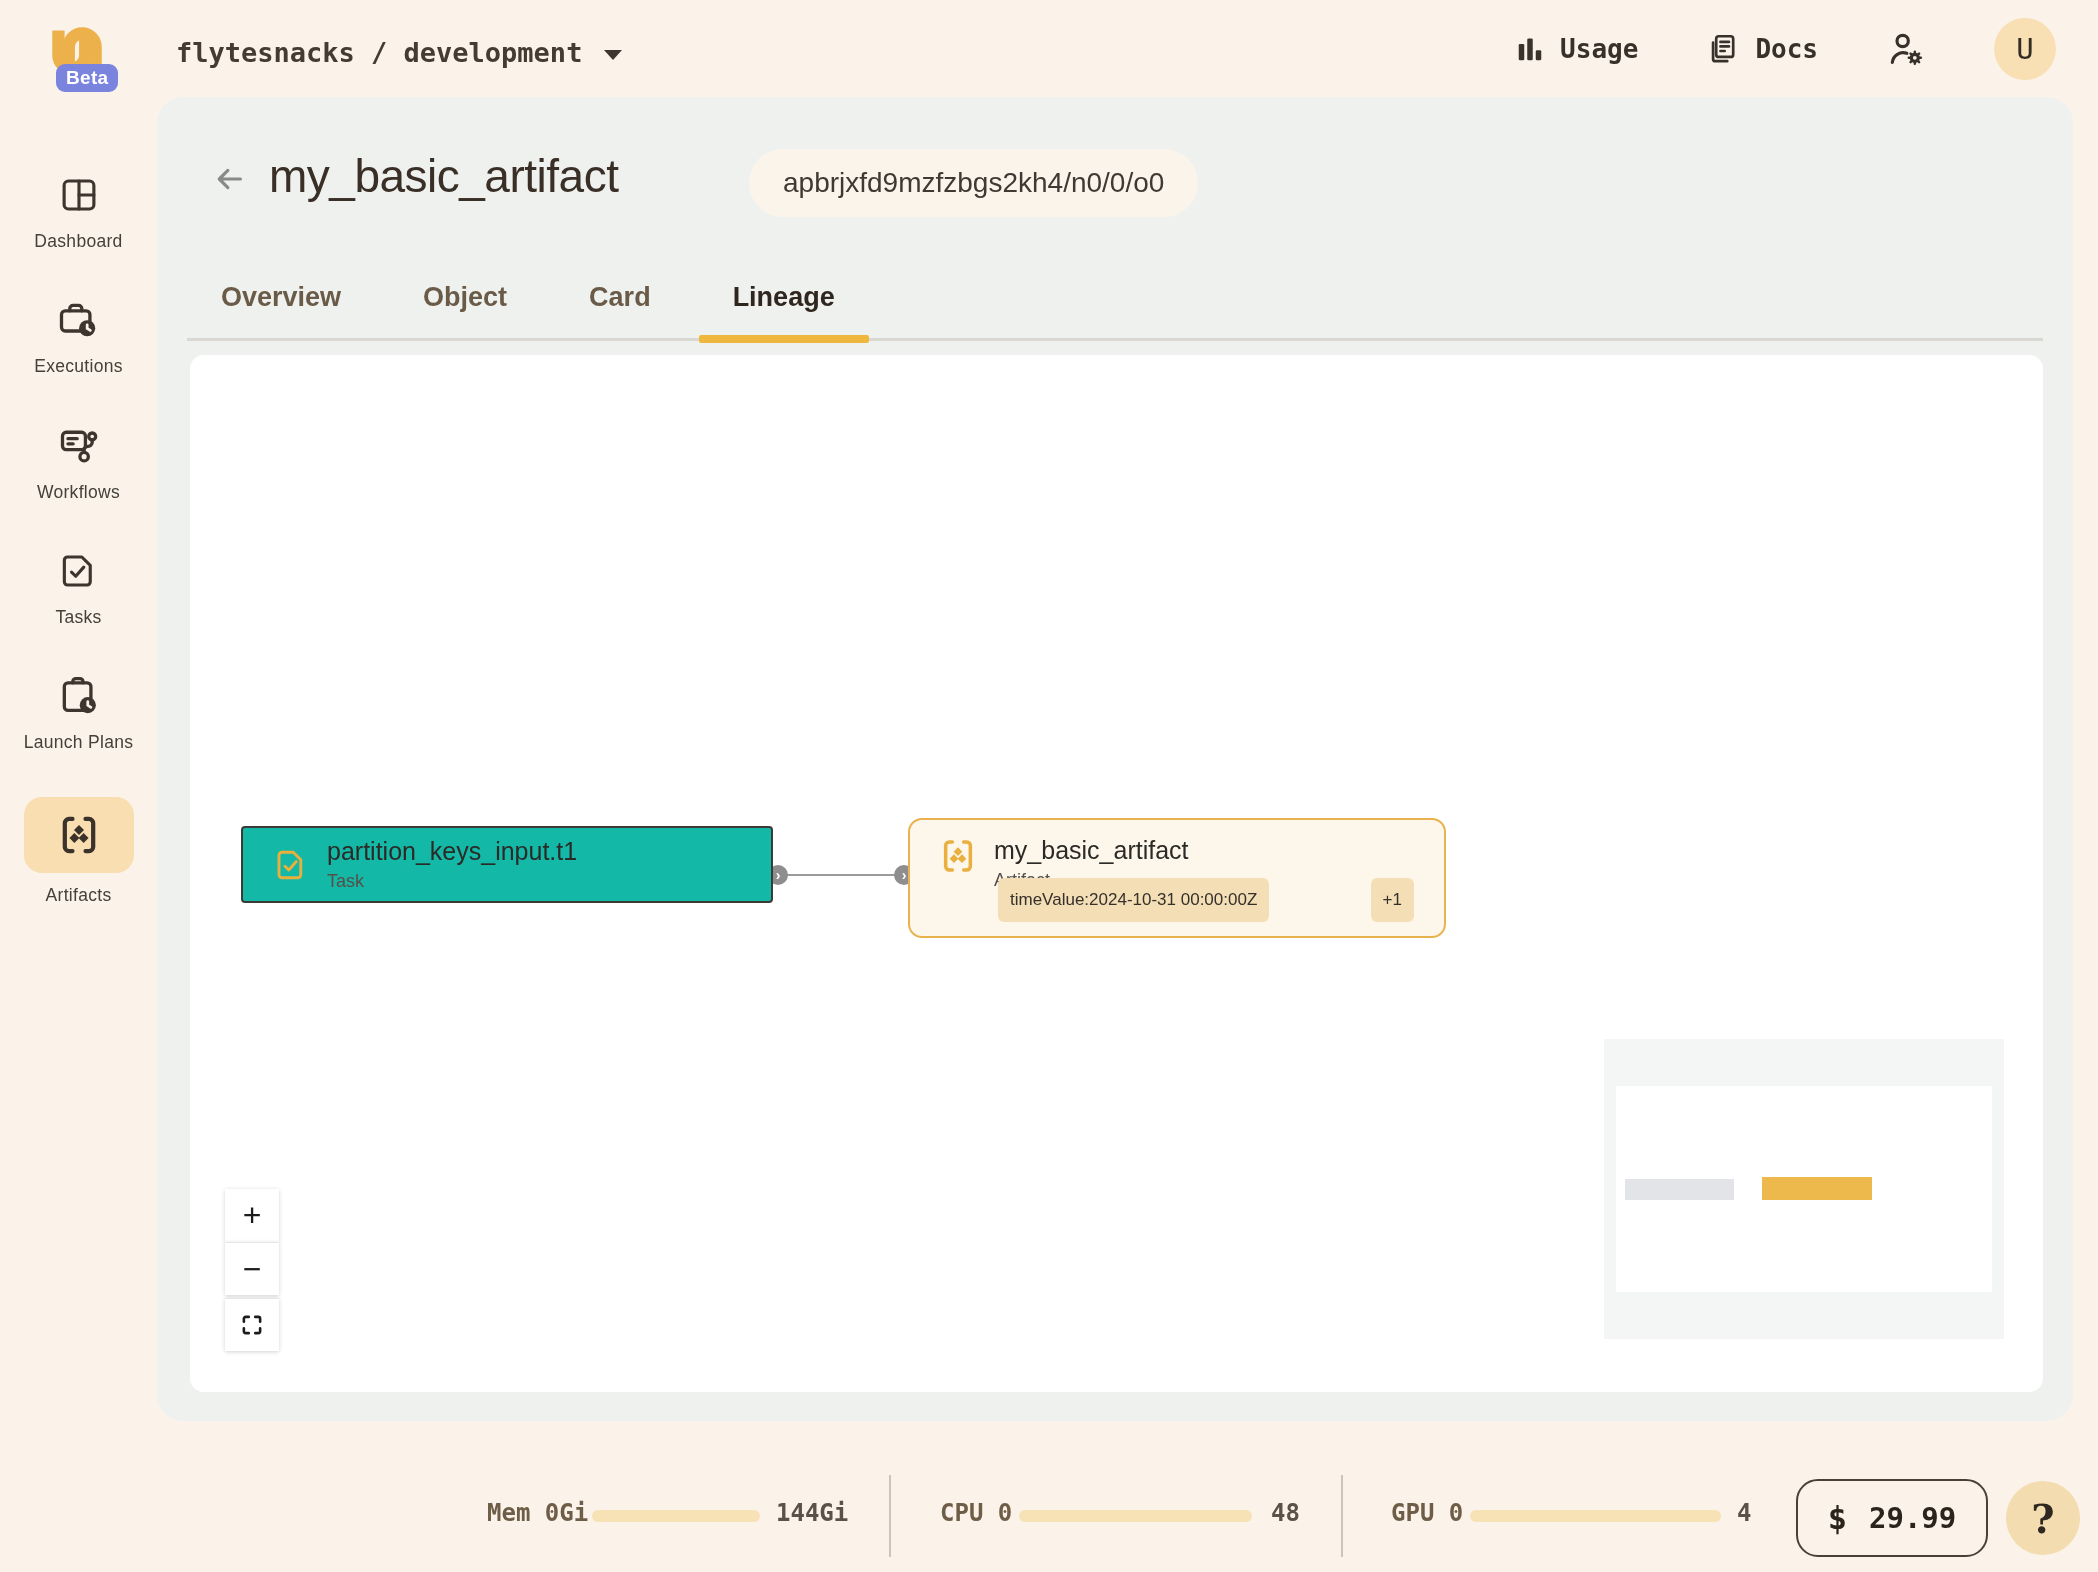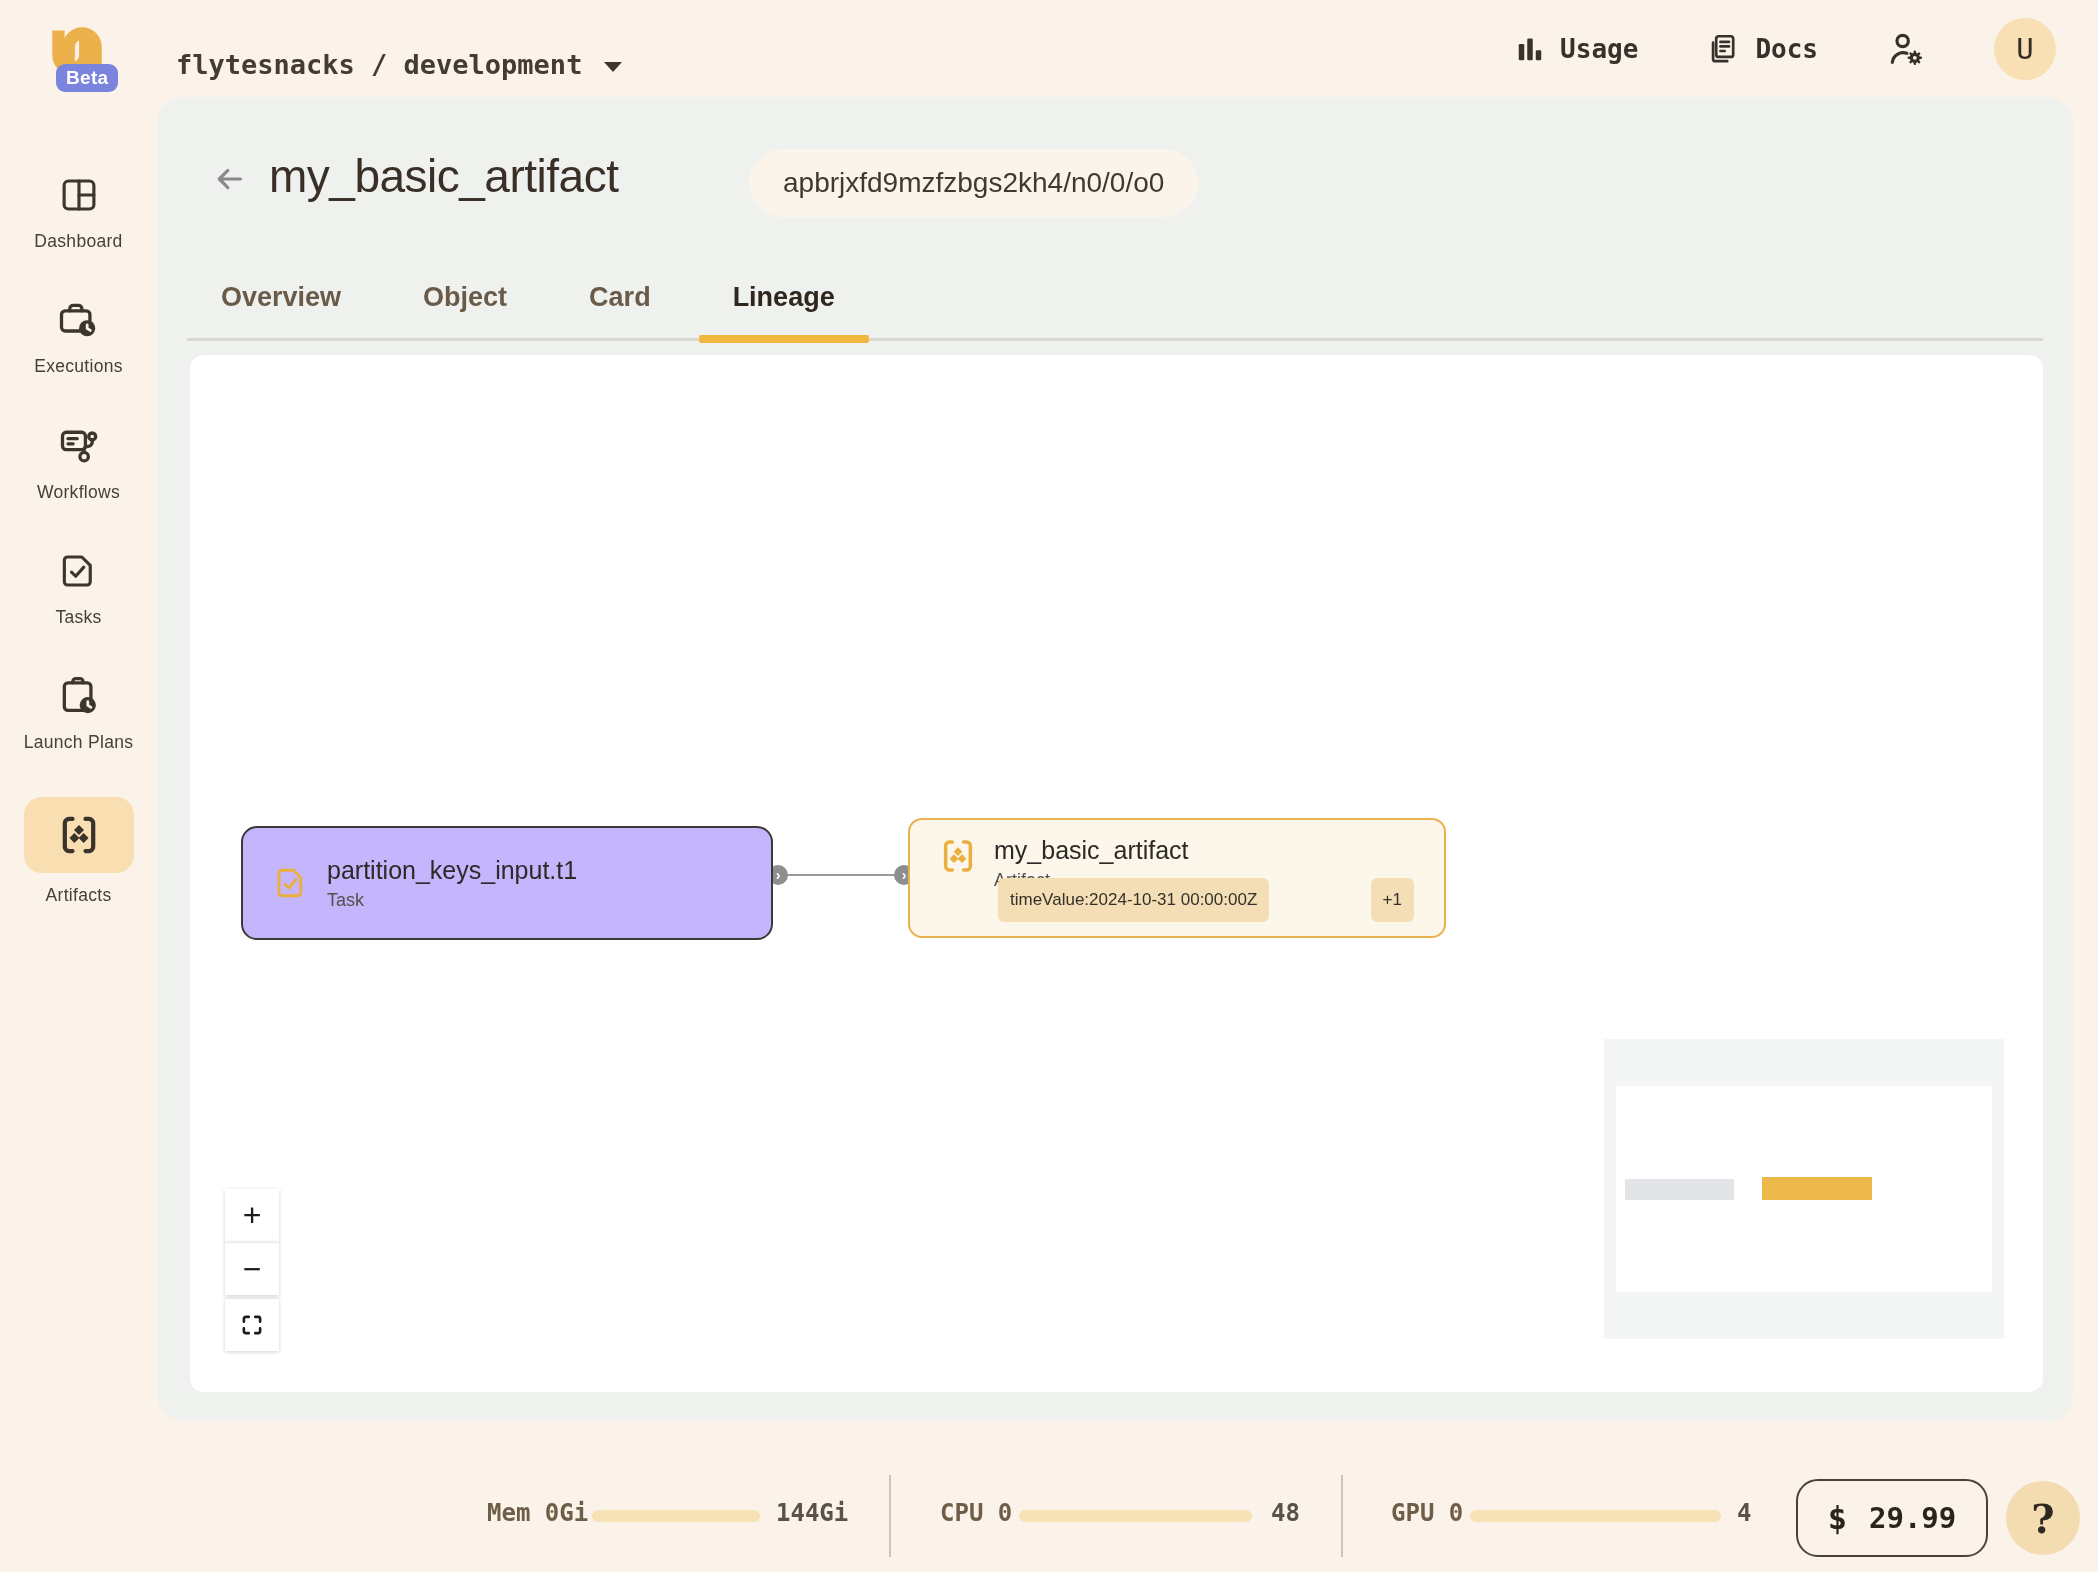--- a/index.html
+++ b/index.html
@@ -16,21 +16,21 @@
   
   .topbar { position: absolute; left: 0; top: 0; width: 100%; height: 97px; }
   .logo { position: absolute; left: 44px; top: 18px; width: 66px; height: 66px; }
   .beta-badge {
     position: absolute; left: 56px; top: 64px;
     background: #7A83DD; color: #fff; font-size: 19px; font-weight: 700;
     padding: 3px 10px; border-radius: 9px; letter-spacing: .3px;
     font-family: "Liberation Sans", sans-serif;
   }
   .breadcrumb {
-    position: absolute; left: 176px; top: 16px; height: 97px;
+    position: absolute; left: 176px; top: 4px; height: 97px;
     display: flex; align-items: center; gap: 22px;
     font-family: "DejaVu Sans Mono", monospace; font-weight: 700;
     font-size: 27px; color: #443B32; cursor: pointer;
   }
   .caret-down {
     width: 0; height: 0;
     border-left: 9px solid transparent; border-right: 9px solid transparent;
     border-top: 10px solid #3E352E; margin-top: 4px;
   }
   .topright {
@@ -96,22 +96,22 @@
     height: 8px; background: #EFB73E; border-radius: 2px;
   }
 
   
   .canvas {
     position: absolute; left: 33px; top: 258px; width: 1853px; height: 1037px;
     background: #FFFFFF; border-radius: 14px;
   }
   .node { position: absolute; cursor: pointer; }
   .task-node {
-    left: 51px; top: 471px; width: 532px; height: 114px;
-    background: #c4b5fd; border: 2px solid #3C3A37; border-radius: 16px;
+    left: 51px; top: 471px; width: 532px; height: 77px;
+    background: #14b8a6; border: 2px solid #3C3A37; border-radius: 4px;
     display: flex; align-items: center; padding-left: 30px; gap: 18px;
   }
   .artifact-node {
     left: 718px; top: 463px; width: 538px; height: 120px;
     background: #FDF6EA; border: 2px solid #E8B34E; border-radius: 14px;
     padding: 16px 0 0 28px;
   }
   .artifact-head { display: flex; align-items: flex-start; gap: 16px; }
   .node-title { font-size: 25px; font-weight: 500; color: #2B2A27; }
   .node-sub { font-size: 18px; color: #55504A; margin-top: 5px; }

